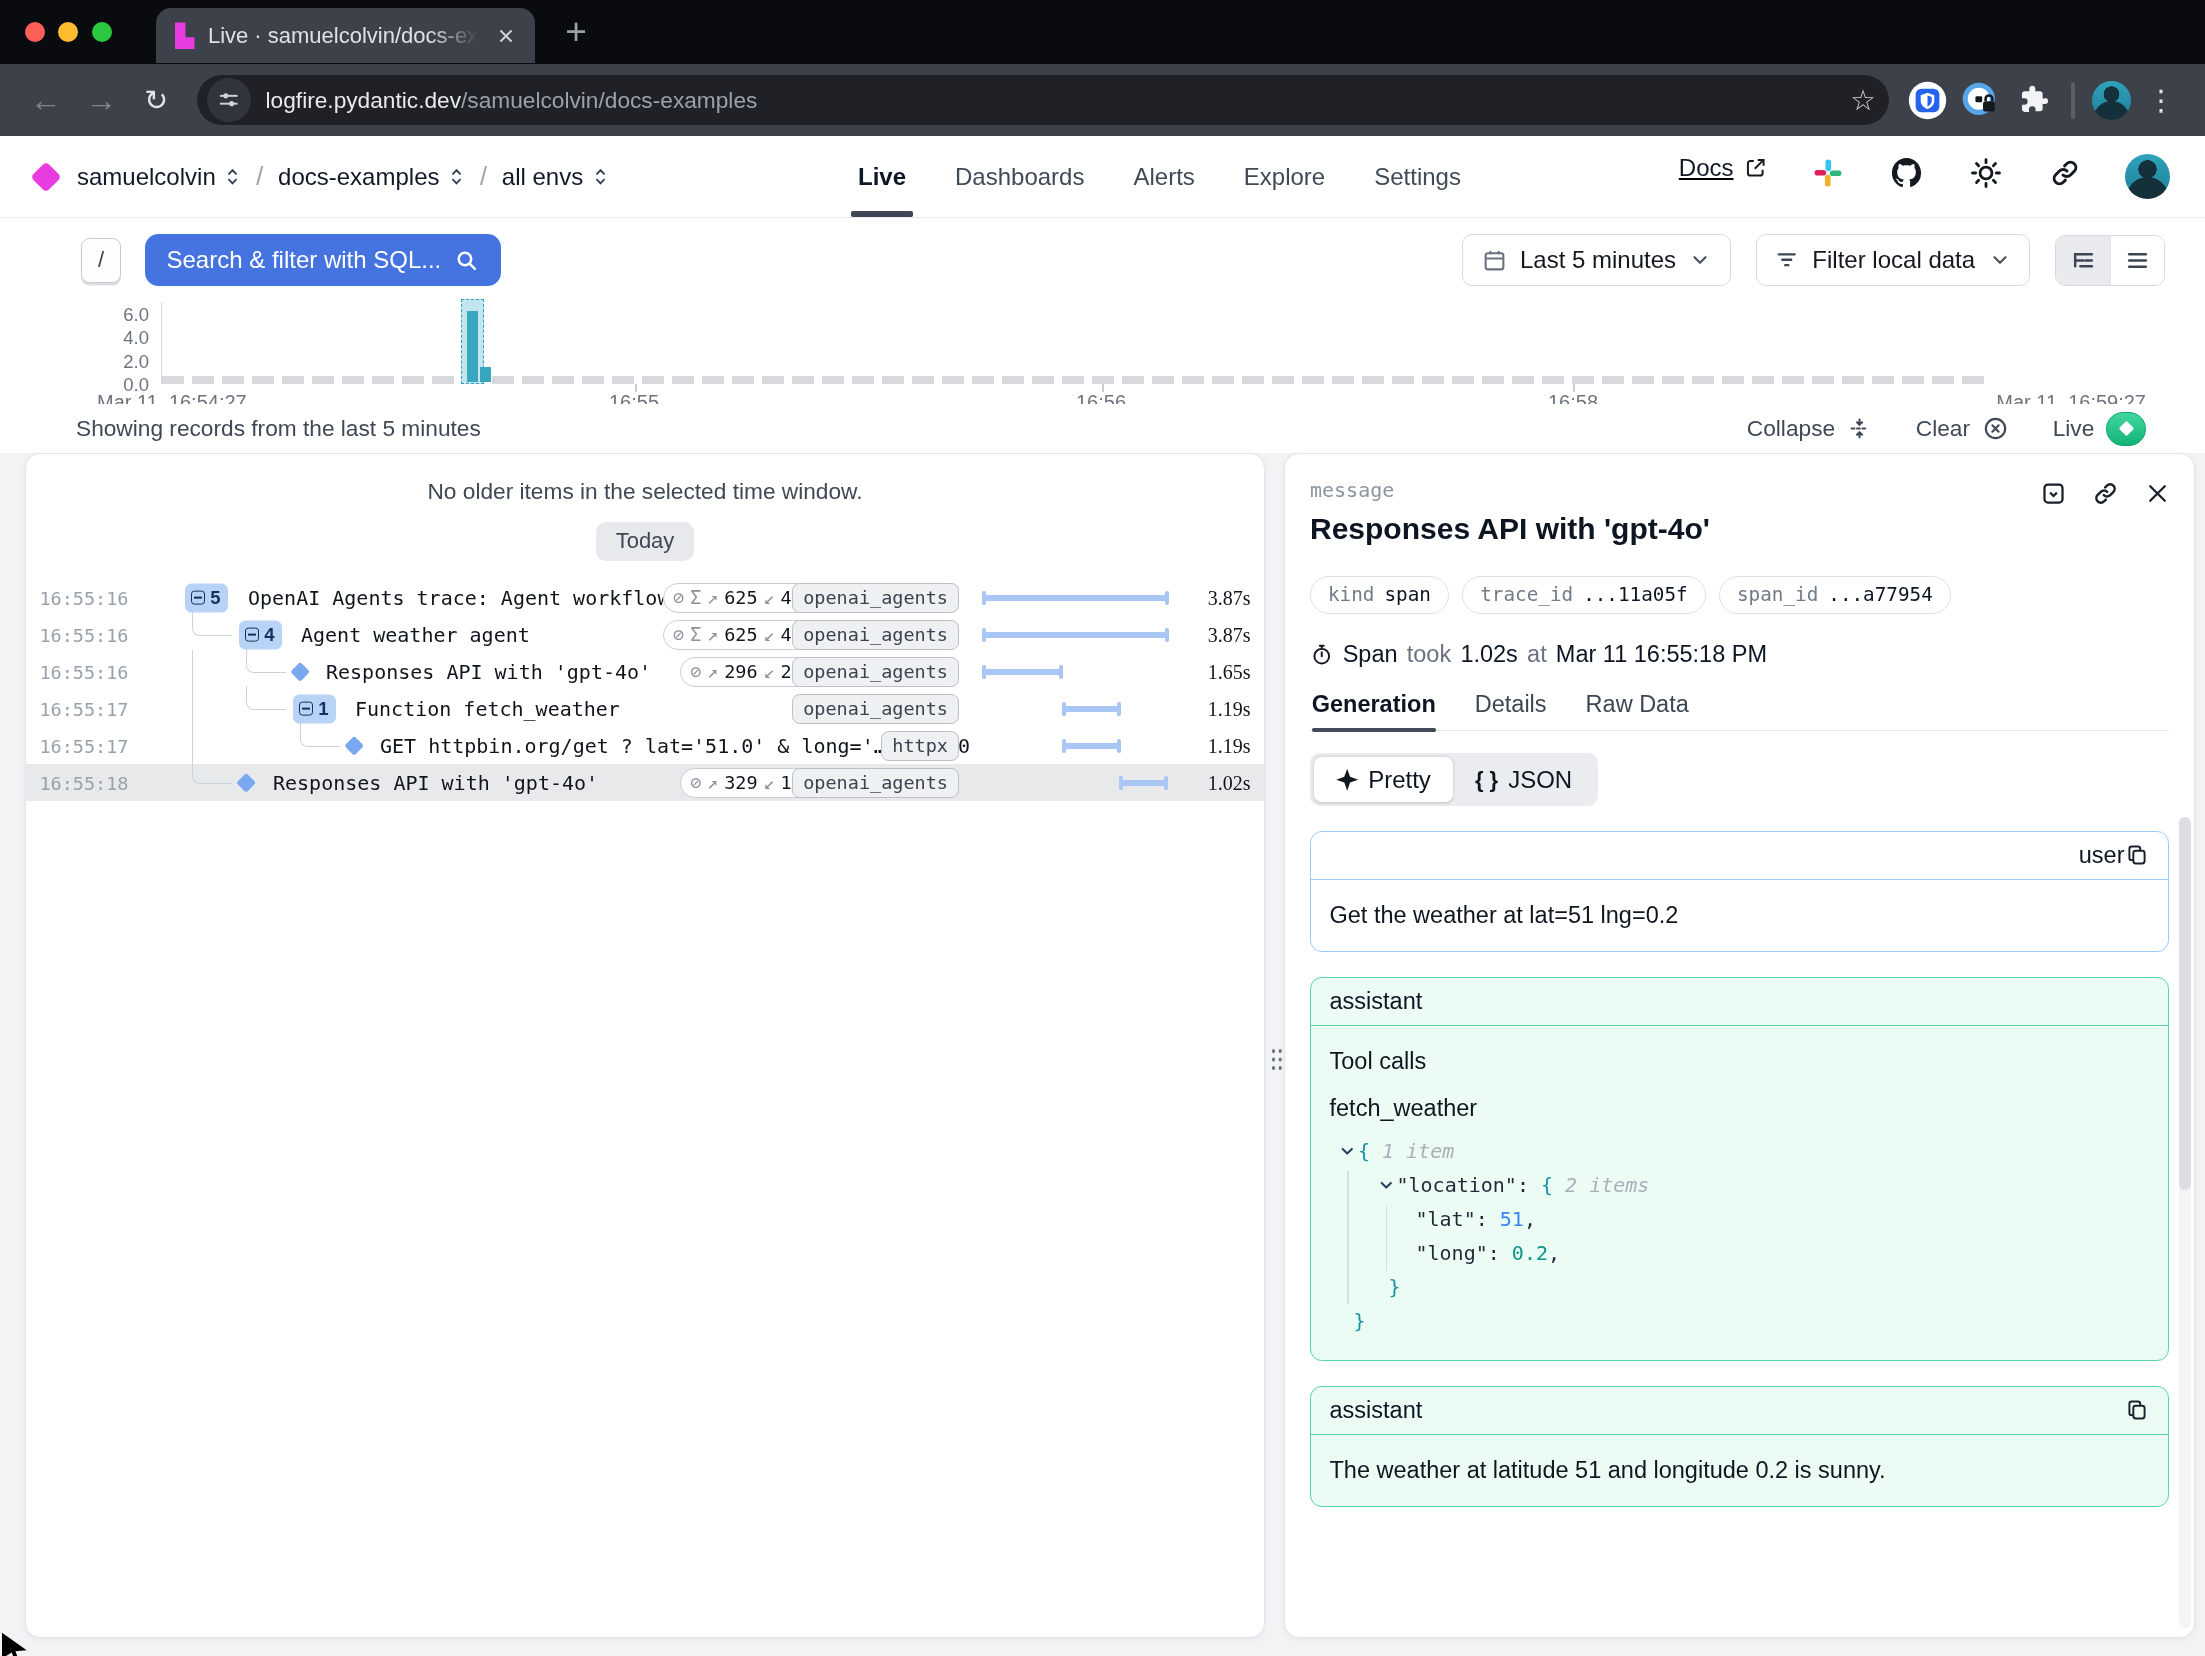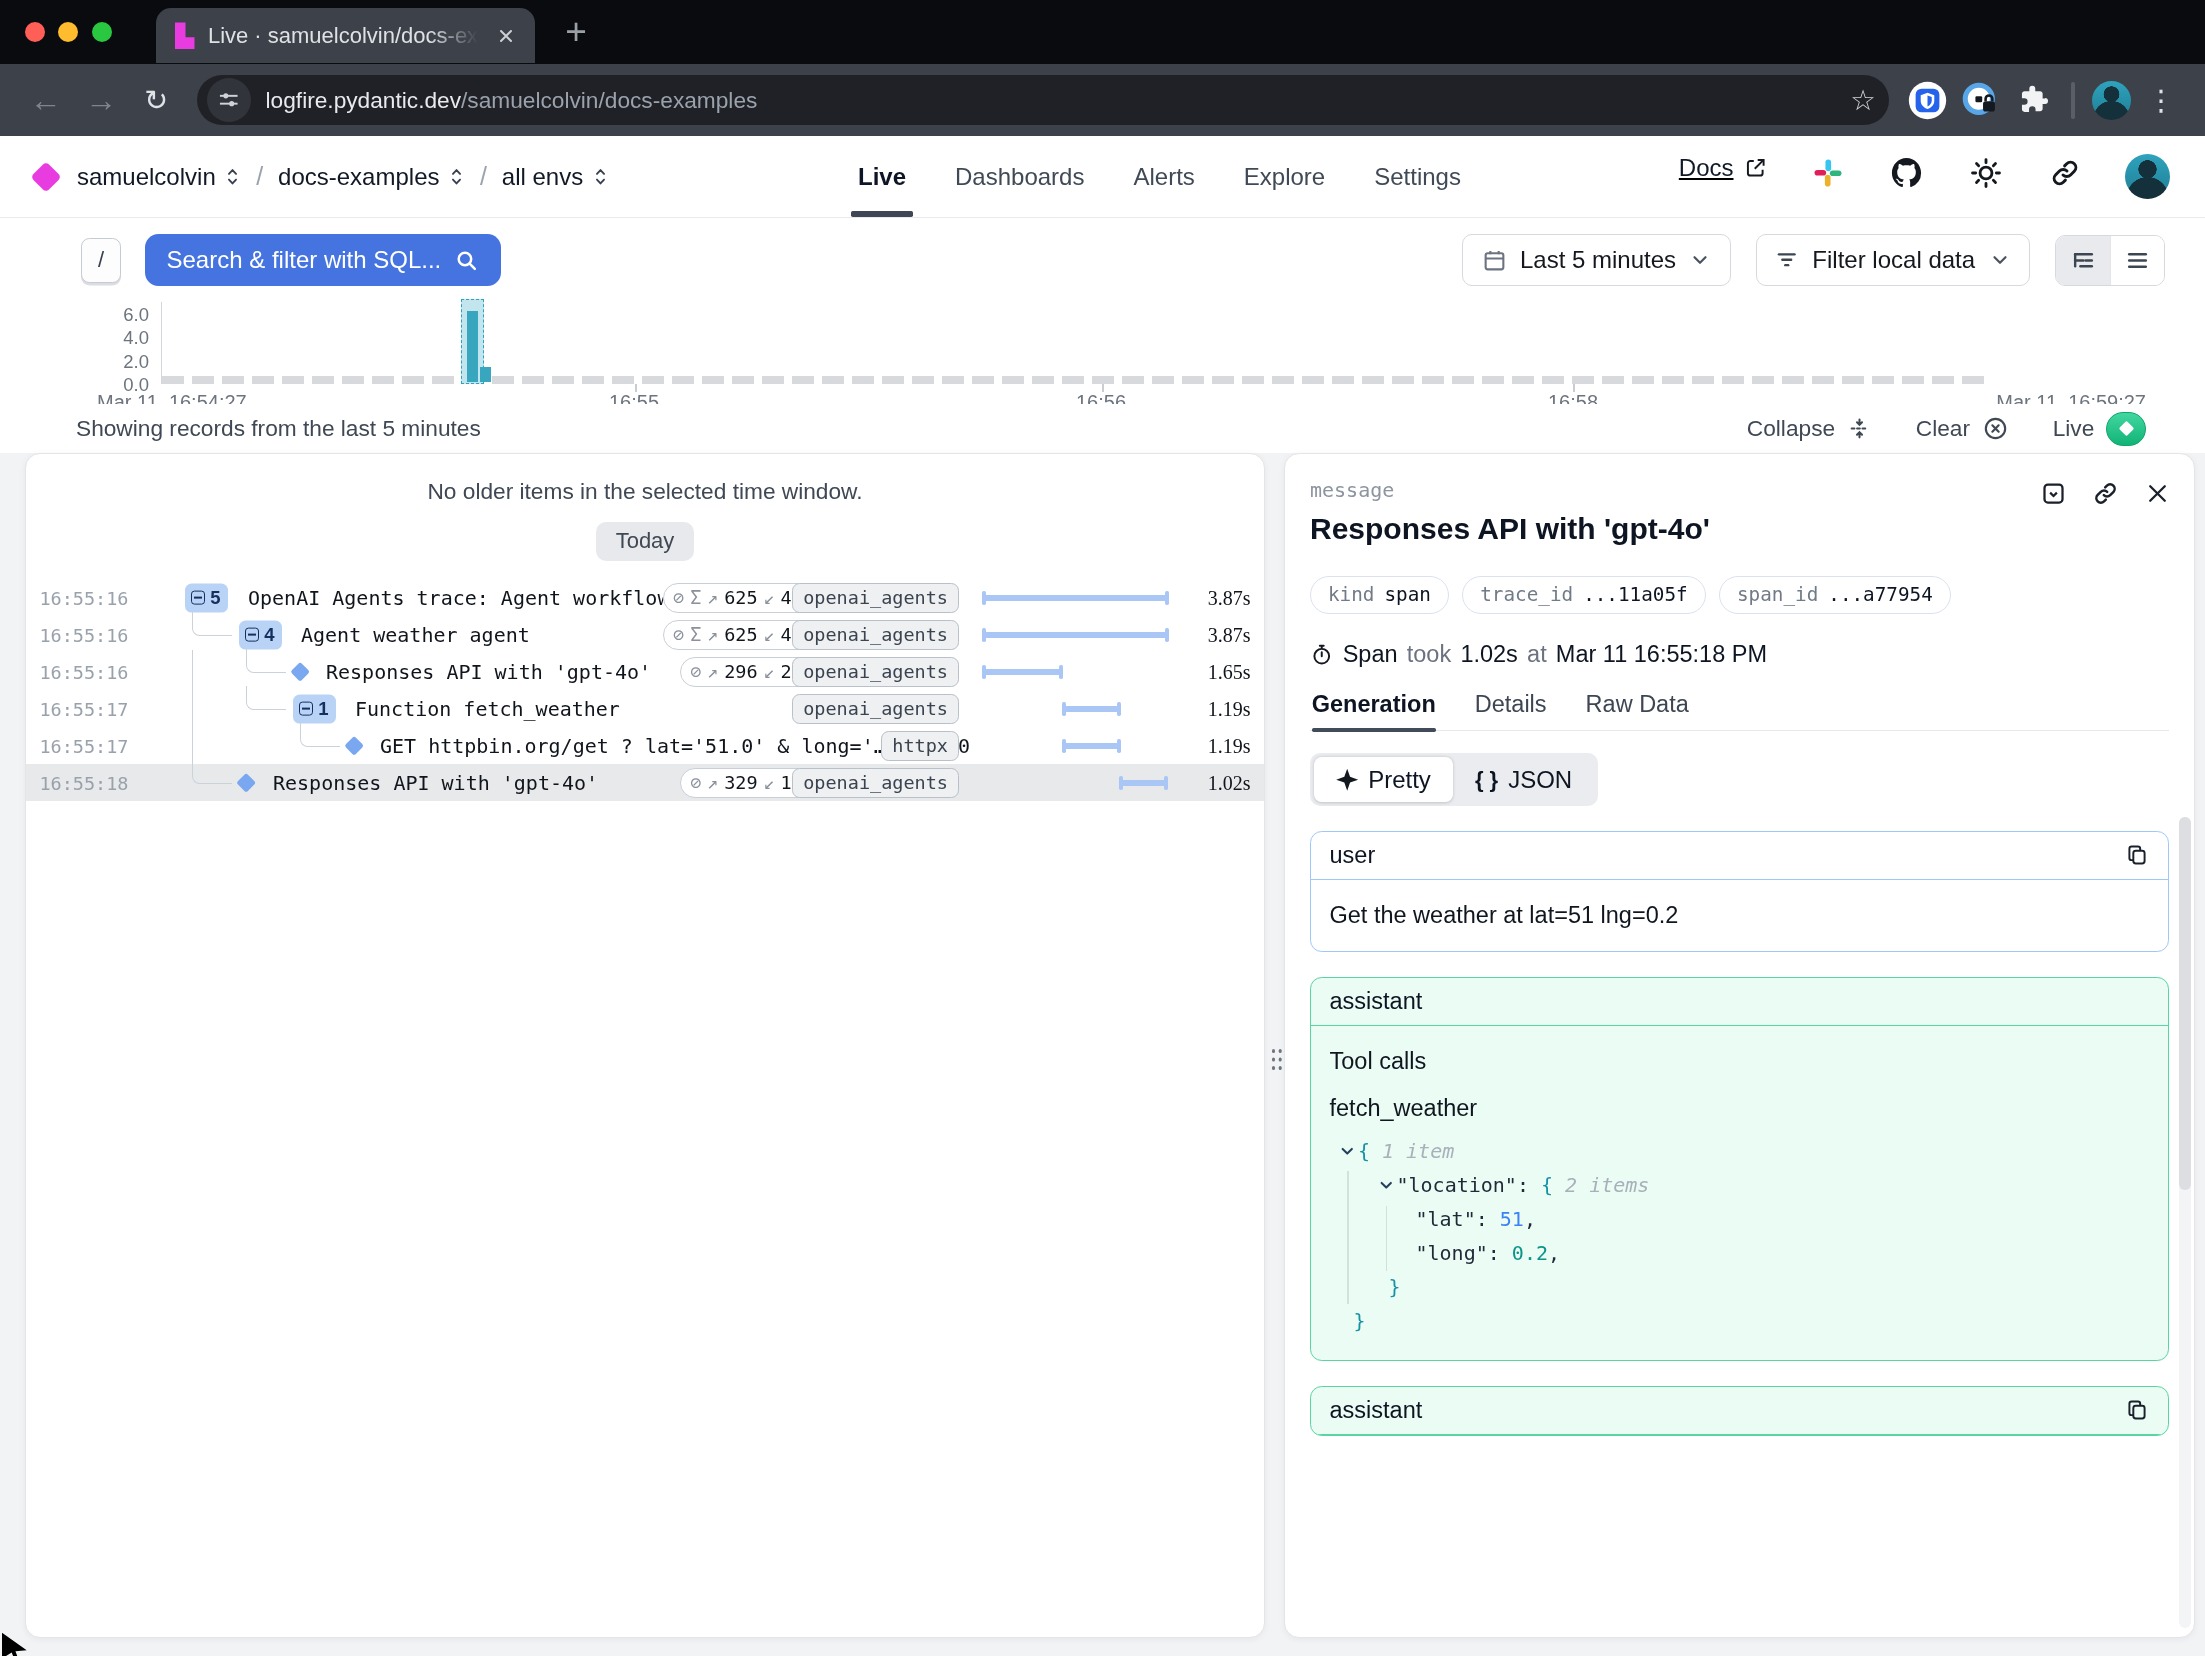--- a/index.html
+++ b/index.html
@@ -157,21 +157,21 @@
   .d-tab.active::after { content:""; position:absolute; left:0; right:0; bottom:-1.7px; height:4.2px; background:#424b5a; border-radius:1.7px; }
   .d-body { padding:22px 25px 0; }
   .toggle { display:inline-flex; background:#ebecef; border-radius:10px; padding:4.2px; }
   .tseg { display:flex; align-items:center; gap:10px; padding:8.4px 22px; border-radius:7.6px; font-size:24px; color:#0d1422; }
   .tseg.active { background:#fff; box-shadow:0 0.8px 3.4px rgba(0,0,0,.18); }
   .sparkle { width:22px; height:22px; background:#14181f;
              clip-path:polygon(50% 0,63% 37%,100% 50%,63% 63%,50% 100%,37% 63%,0 50%,37% 37%); }
   .bracesym { font-size:22px; font-weight:bold; }
   .card { border-radius:11.7px; margin-top:25px; overflow:hidden; border:1.7px solid; }
   .card.user { border-color:#9fc8f8; background:#fff; }
-  .card.user .card-h { border-color:#9fc8f8; }
+  .card.user .card-h { border-color:#9fc8f8;justify-content:flex-end; }
   .card.assistant { border-color:#58d5a2; background:#eafcf3; }
   .card.assistant .card-h { border-color:#58d5a2; }
   .card.tool { border-color:#c3cedb; background:#f6f8fa; }
   .card.tool .card-h { border-color:#c3cedb; }
   .card-h { display:flex; align-items:center; justify-content:space-between; padding:10px 18.5px;
             font-size:23.5px; color:#0d1422; border-bottom:1.7px solid; min-height:45px; }
   .copybtn { width:25px; height:25px; color:#1a212b; display:flex; }
   .card-b { padding:22px 18.5px; font-size:23.5px; color:#10161f; }
   .tc-head { margin-bottom:20px; }
   .tc-name { margin-bottom:11.7px; }
@@ -693,20 +693,23 @@
           <div class="card assistant">
             <div class="card-h">
               <span>assistant</span>
               <span class="copybtn">
                 <svg width="23.5" height="23.5" viewBox="0 0 24 24" fill="none" stroke="currentColor" stroke-width="2">
                   <rect x="8.5" y="8" width="11.5" height="13" rx="2.5"></rect>
                   <path d="M15.5 8V5.8A2.3 2.3 0 0 0 13.2 3.5H6.8A2.3 2.3 0 0 0 4.5 5.8v9.4a2.3 2.3 0 0 0 2.3 2.3h1.7"></path>
                 </svg>
               </span>
             </div>
+            <div class="card-b">
+              <div>The weather at latitude 51 and longitude 0.2 is sunny.</div>
+            </div>
           </div>
         </div>
     </div>
     <div class="scrolltrack">
         <span class="scrollthumb"></span>
       </div>
   </div>
 </div>
 
 <div class="cursor"></div>

